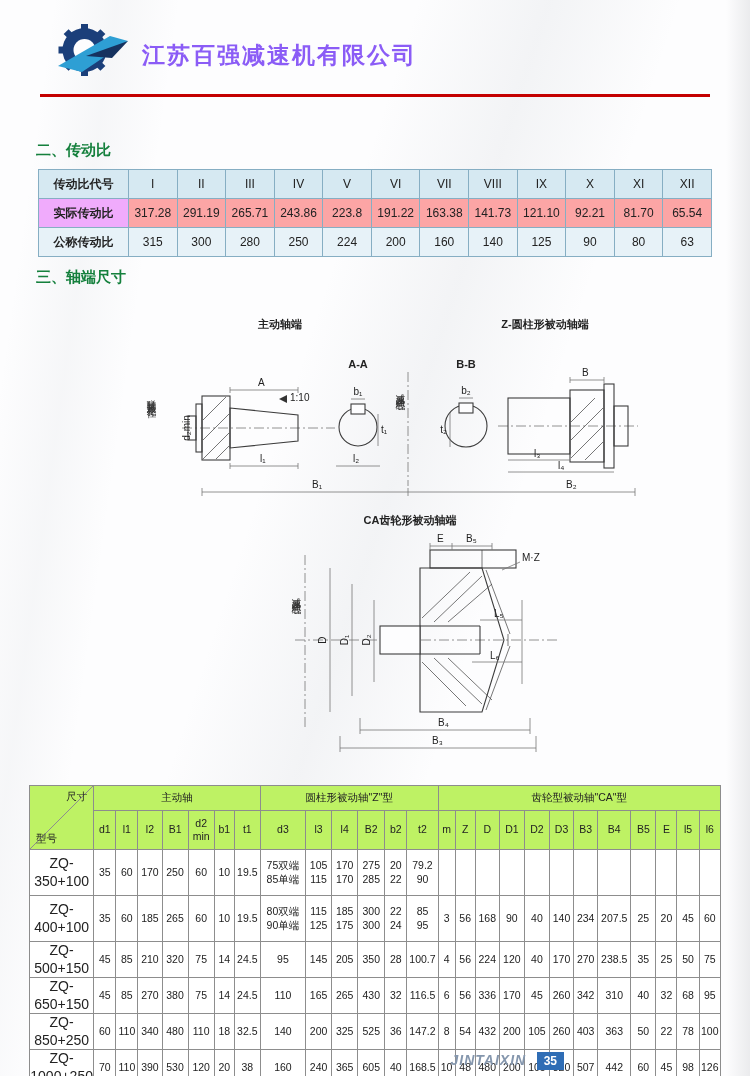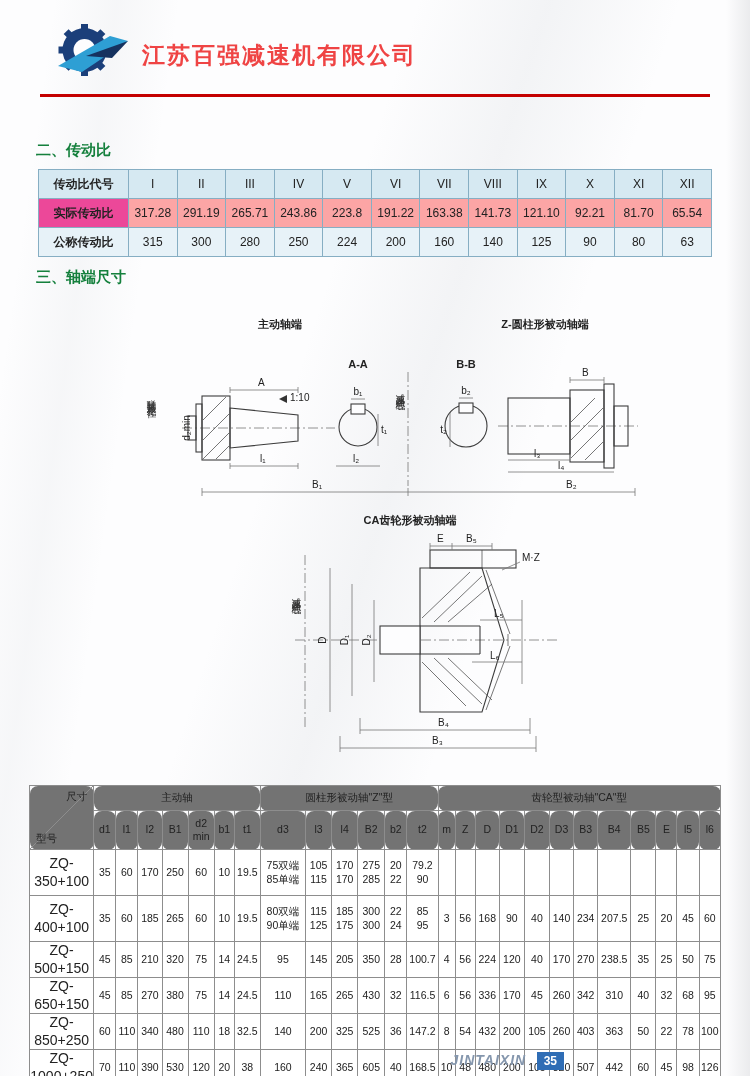--- a/index.html
+++ b/index.html
@@ -12,36 +12,36 @@
     background:
       linear-gradient(108deg, transparent 38%, rgba(150,160,170,0.10) 50%, transparent 62%),
       linear-gradient(98deg, transparent 6%, rgba(150,160,170,0.07) 13%, transparent 20%);
   }
   .scan-edge{position:absolute;right:0;top:0;width:24px;height:100%;
     background:linear-gradient(to right, rgba(0,0,0,0), rgba(110,115,122,0.13));pointer-events:none;}
 
   
   .logo{position:absolute;left:52px;top:20px;width:84px;height:66px;}
   .company{position:absolute;left:142px;top:40px;margin:0;font-size:23px;font-weight:bold;
-    color:#ef4444;letter-spacing:2px;font-family:Liberation Serif, serif;}
+    color:#8b5cf6;letter-spacing:2px;font-family:Liberation Serif, serif;}
   .red-rule{position:absolute;left:40px;top:94px;width:670px;height:3px;background:#c40000;}
 
   
   .sec-title{position:absolute;left:36px;margin:0;font-size:15px;font-weight:bold;color:#15803d;}
   #sec2-title{top:141px;}
   #sec3-title{top:268px;}
 
   
   .ratio-table{position:absolute;left:38px;top:169px;width:674px;border-collapse:collapse;
     table-layout:fixed;font-size:12px;padding-left:32px;}
   .ratio-table td{border:1px solid #86aec3;text-align:center;height:28px;padding:0;color:#222;
     background:#fca5a5;}
   .ratio-table tr:first-child td{background:#d6e9f2;}
   .ratio-table tr:nth-child(3) td{background:#e7f2f8;}
-  .ratio-table td.c0{font-weight:bold;background:#ec4899;}
+  .ratio-table td.c0{font-weight:bold;background:#f0abfc;}
 
   
   .diag-wrap{position:absolute;left:130px;top:300px;width:580px;height:480px;}
   .diag text{fill:#222;font-size:10px;font-family:"Liberation Sans","DejaVu Sans",sans-serif;}
   .diag text.t-title{font-size:11px;font-weight:bold;}
   .diag .shape{stroke:#3c3c3c;stroke-width:1.1;fill:none;}
   .diag .thin{stroke:#3c3c3c;stroke-width:0.7;fill:none;}
   .diag .dim{stroke:#777;stroke-width:0.8;fill:none;}
   .diag .cline{stroke:#777;stroke-width:0.8;stroke-dasharray:10 3 2 3;fill:none;}
   .diag .solidfill{fill:#333;stroke:none;}
@@ -50,21 +50,21 @@
     font-size:9.5px;color:#333;letter-spacing:1.5px;line-height:1;}
   #note-coupling{left:147px;top:392px;}
   #note-center1{left:396px;top:386px;}
   #note-center2{left:292px;top:590px;}
 
   
   .dim-table{position:absolute;left:29px;top:785px;width:692px;border-collapse:collapse;
     table-layout:fixed;font-size:10.5px;}
   .dim-table th,.dim-table td{border:1px solid #8d8d8d;padding:0;text-align:center;
     vertical-align:middle;white-space:pre-line;line-height:1.25;}
-  .dim-table thead th{background:#737373;font-weight:normal;color:#222;border-radius:8px;}
+  .dim-table thead th{background:#bef264;font-weight:normal;color:#222;}
   .dim-table thead tr:first-child th{height:24px;}
   .dim-table thead tr:nth-child(2) th{height:38px;}
   .dim-table tbody td{height:27px;background:#fff;color:#222;}
   .dim-table tbody tr:nth-child(-n+2) td{height:45px;}
   .dim-table tbody td.c0{font-size:14px;}
   .corner{position:relative;background:#d9e7ef;}
   .corner::after{content:"";position:absolute;inset:0;
     background:linear-gradient(to bottom right, transparent 49.3%, #8d8d8d 49.3%, #8d8d8d 50.7%, transparent 50.7%);}
   .corner .ct{position:absolute;top:4px;right:6px;z-index:1;}
   .corner .cb{position:absolute;bottom:4px;left:6px;z-index:1;}

